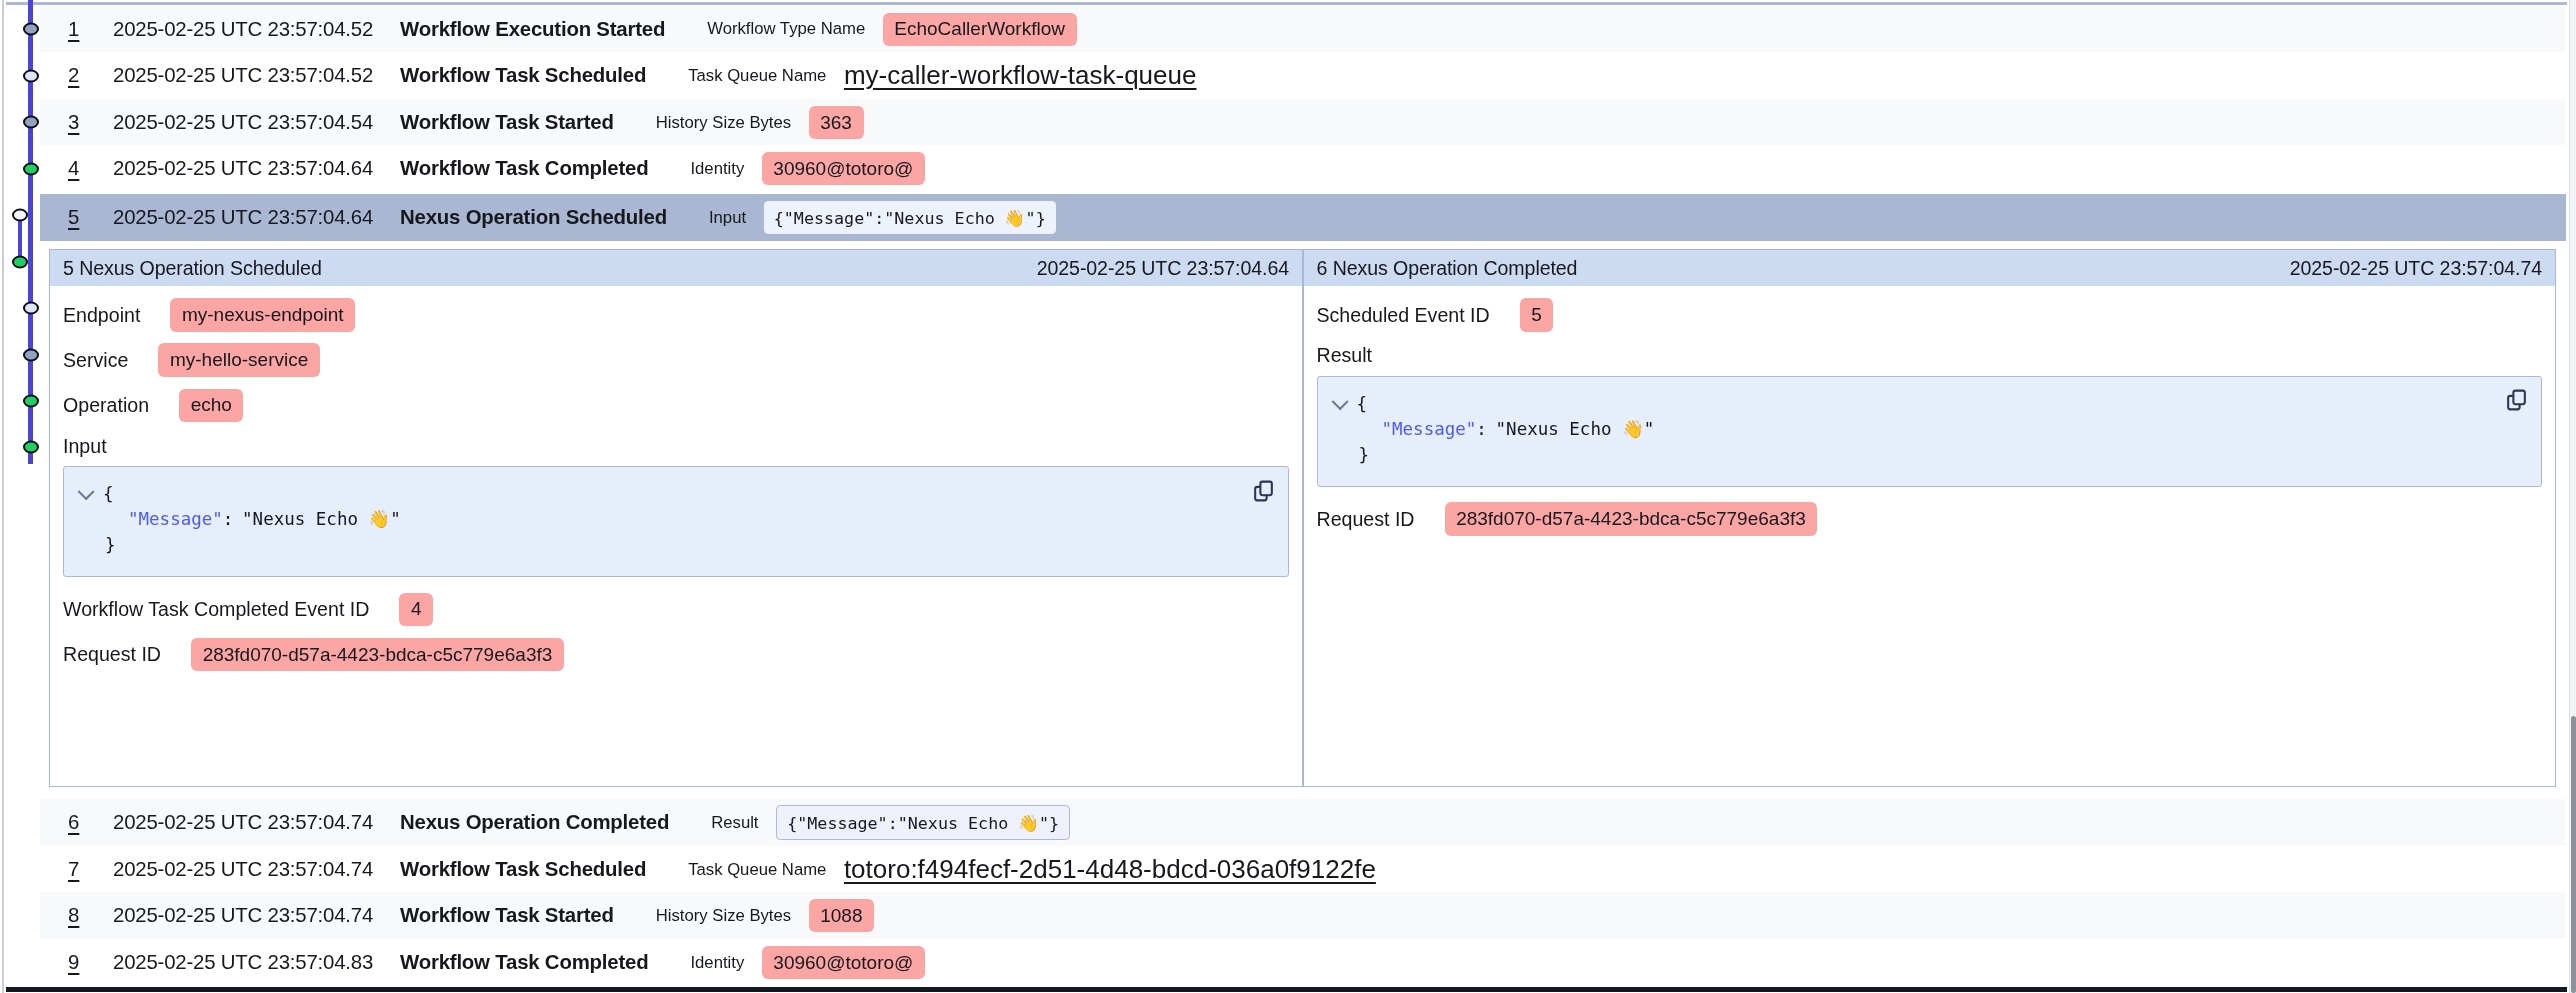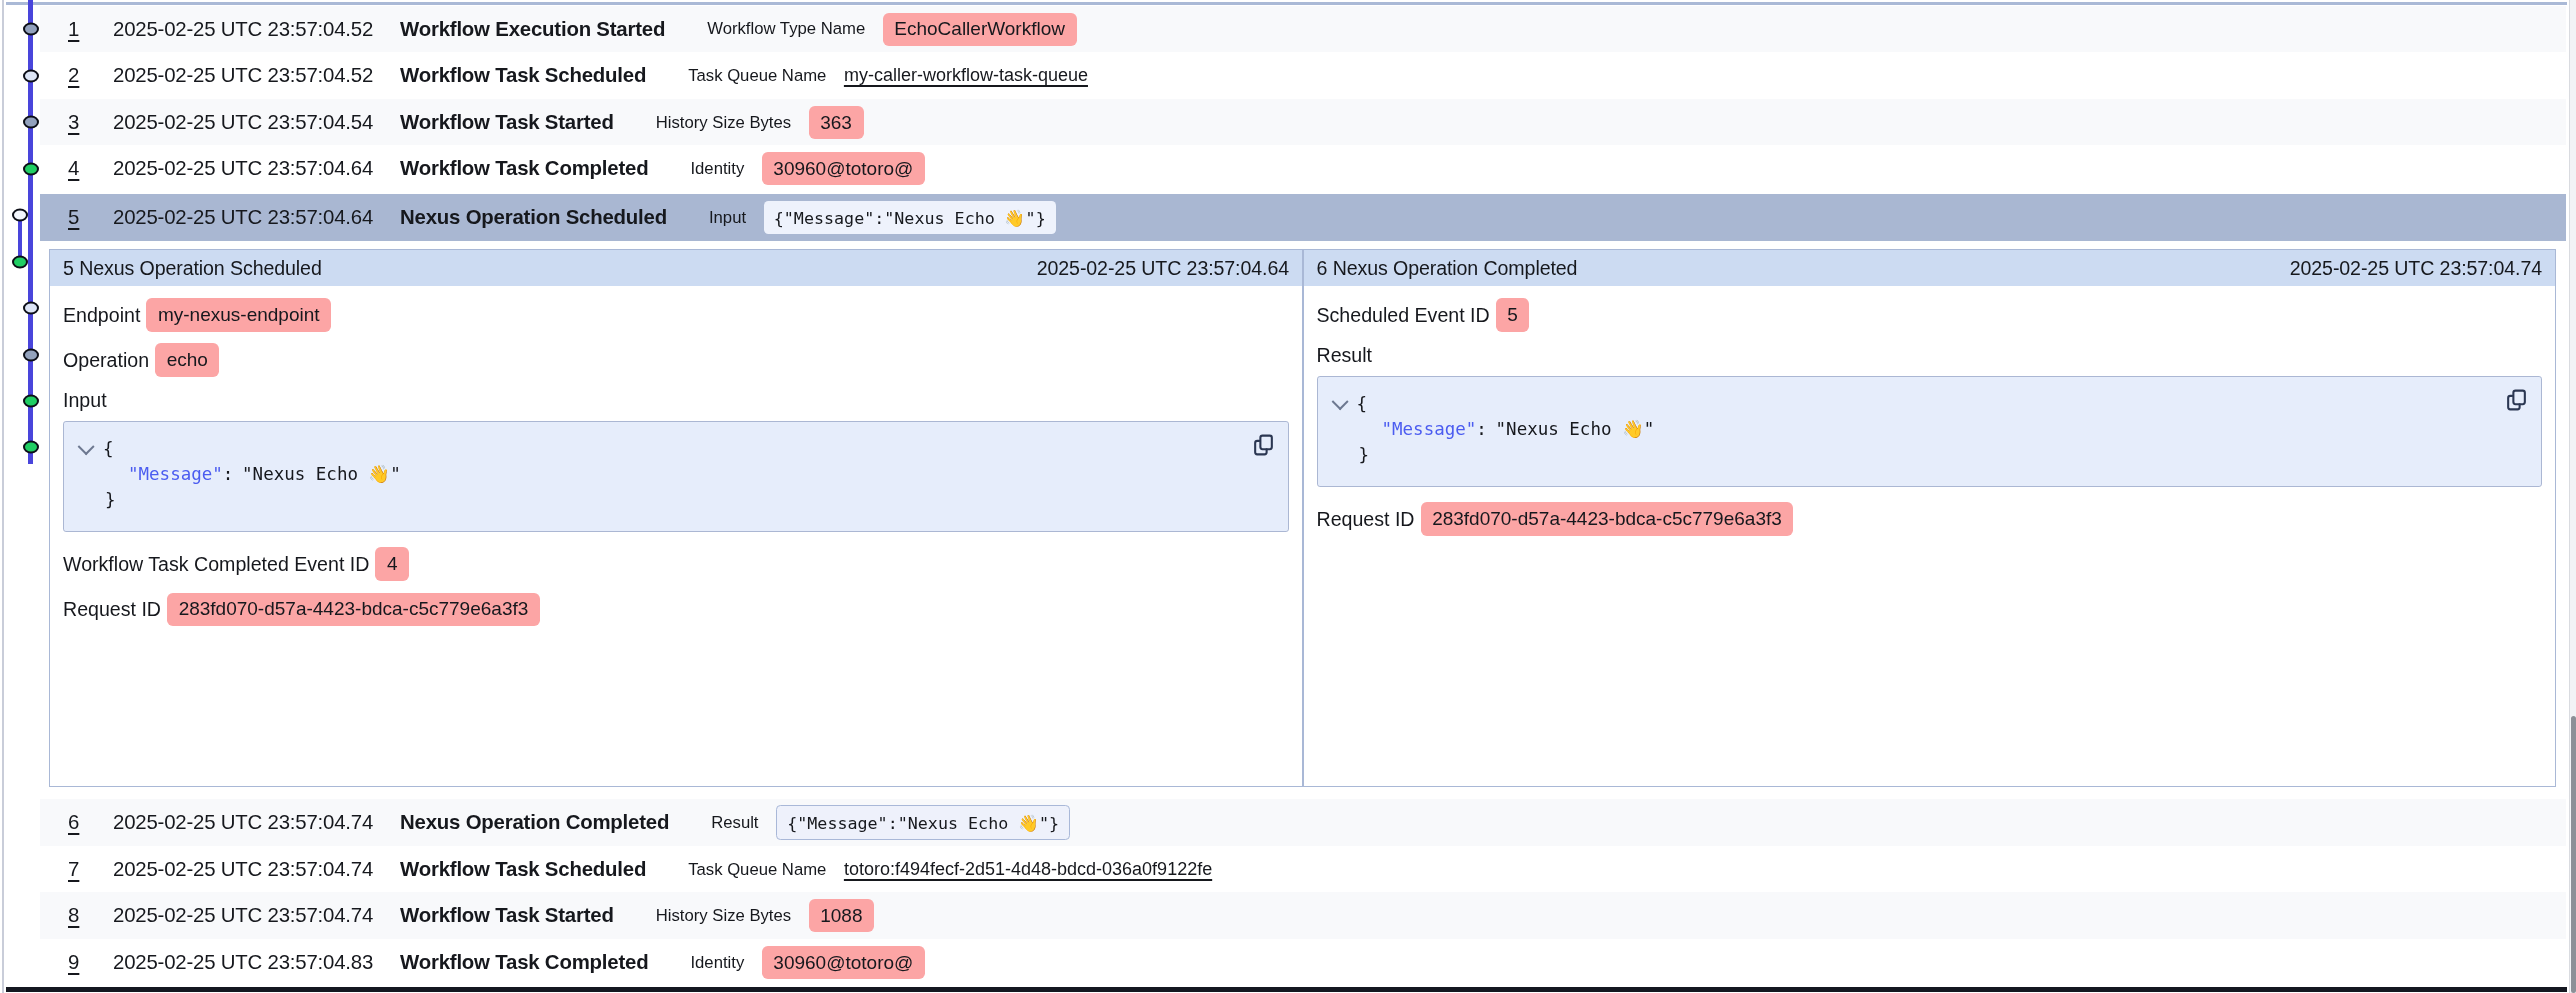--- a/index.html
+++ b/index.html
@@ -36,37 +36,37 @@
   .row-white{background:#ffffff;}
   .row-selected{background:#a9b7d2;}
   .r1{top:5.8px;} .r2{top:52px;} .r3{top:99px;} .r4{top:145px;} .r5{top:194px;}
   .r6{top:799px;} .r7{top:846px;} .r8{top:892px;} .r9{top:939px;}
   .num{flex:none;width:45px;font-size:20.4px;text-decoration:underline;
        text-decoration-thickness:1.5px;text-underline-offset:4.4px;}
   .ts{flex:none;width:287px;font-size:20.4px;letter-spacing:-0.2px;}
   .ename{font-size:20.4px;font-weight:700;margin-right:42px;white-space:nowrap;letter-spacing:-0.2px;text-align:center;}
   .attr-label{flex:none;font-size:16.7px;margin-right:17.5px;white-space:nowrap;}
   .badge{background:#fca5a5;border-radius:5.8px;padding:5.8px 11.6px;font-size:19px;white-space:nowrap;}
-  .link-val{font-size:18px;text-decoration:underline;text-underline-offset:3.6px;
+  .link-val{font-size:26px;text-decoration:underline;text-underline-offset:3.6px;
             text-decoration-thickness:1.5px;white-space:nowrap;cursor:pointer;}
   .json-badge{font-family:"DejaVu Sans Mono","Liberation Mono",monospace;font-size:16.7px;
               background:#eef2fc;border-radius:4.4px;padding:6.5px 10.2px;white-space:nowrap;}
   .json-badge.bordered{background:#eef1fb;border:1.5px solid #a9b8d8;}
 
   
   .panel-wrap{position:absolute;left:49px;top:249px;width:2507px;height:538px;
               border:1.5px solid #a9b8d6;box-sizing:border-box;display:flex;background:#fff;}
   .pane{display:flex;flex-direction:column;min-width:0;}
   .pane-left{width:1252px;flex:none;}
   .pane-div{width:1.5px;background:#a9b8d6;flex:none;}
   .pane-right{flex:1;}
   .pane-header{height:36px;flex:none;background:#ccdbf2;display:flex;align-items:center;
                justify-content:space-between;padding:0 13px;font-size:19.6px;letter-spacing:-0.1px;}
   .pane-body{padding:11.6px 13px;flex:1;}
-  .frow{display:flex;align-items:center;gap:6px;min-height:35px;margin-bottom:10.2px;font-size:19.6px;}
+  .frow{display:flex;align-items:center;gap:30px;min-height:35px;margin-bottom:10.2px;font-size:19.6px;}
   .frow .badge{font-size:19px;}
   .mt{margin-top:11.6px;}
   .block-label{font-size:19.6px;margin:2.9px 0 7.3px;height:26px;display:flex;align-items:center;}
 
   .codeblock{position:relative;box-sizing:border-box;height:111px;border:1.5px solid #abb7d3;
              border-radius:2.9px;background:#e6edfb;padding:14.5px 14.5px 0 16px;margin-bottom:14.5px;
              font-family:"DejaVu Sans Mono","Liberation Mono",monospace;font-size:17.5px;line-height:25.5px;}
   .l1{display:flex;align-items:center;gap:11.6px;}
   .chev{width:9.5px;height:9.5px;border-left:2.2px solid #6d7890;border-bottom:2.2px solid #6d7890;
         transform:rotate(-45deg);display:inline-block;margin-top:-5.8px;cursor:pointer;flex:none;}
@@ -137,20 +137,24 @@
     <div class="pane-header">
       <span>5 Nexus Operation Scheduled</span>
       <span>2025-02-25 UTC 23:57:04.64</span>
     </div>
     <div class="pane-body">
       <div class="frow">
         <span>Endpoint</span>
         <span class="badge">my-nexus-endpoint</span>
       </div>
       <div class="frow">
+        <span>Service</span>
+        <span class="badge">my-hello-service</span>
+      </div>
+      <div class="frow">
         <span>Operation</span>
         <span class="badge">echo</span>
       </div>
       <div class="block-label">Input</div>
       <div class="codeblock">
         <div class="copy-btn">
           <svg width="25" height="26" viewBox="0 0 24 24">
             <rect x="9" y="3" width="11" height="13" rx="2"></rect>
             <path d="M15 16v3a2 2 0 0 1-2 2H6a2 2 0 0 1-2-2V10a2 2 0 0 1 2-2h2"></path>
           </svg>

